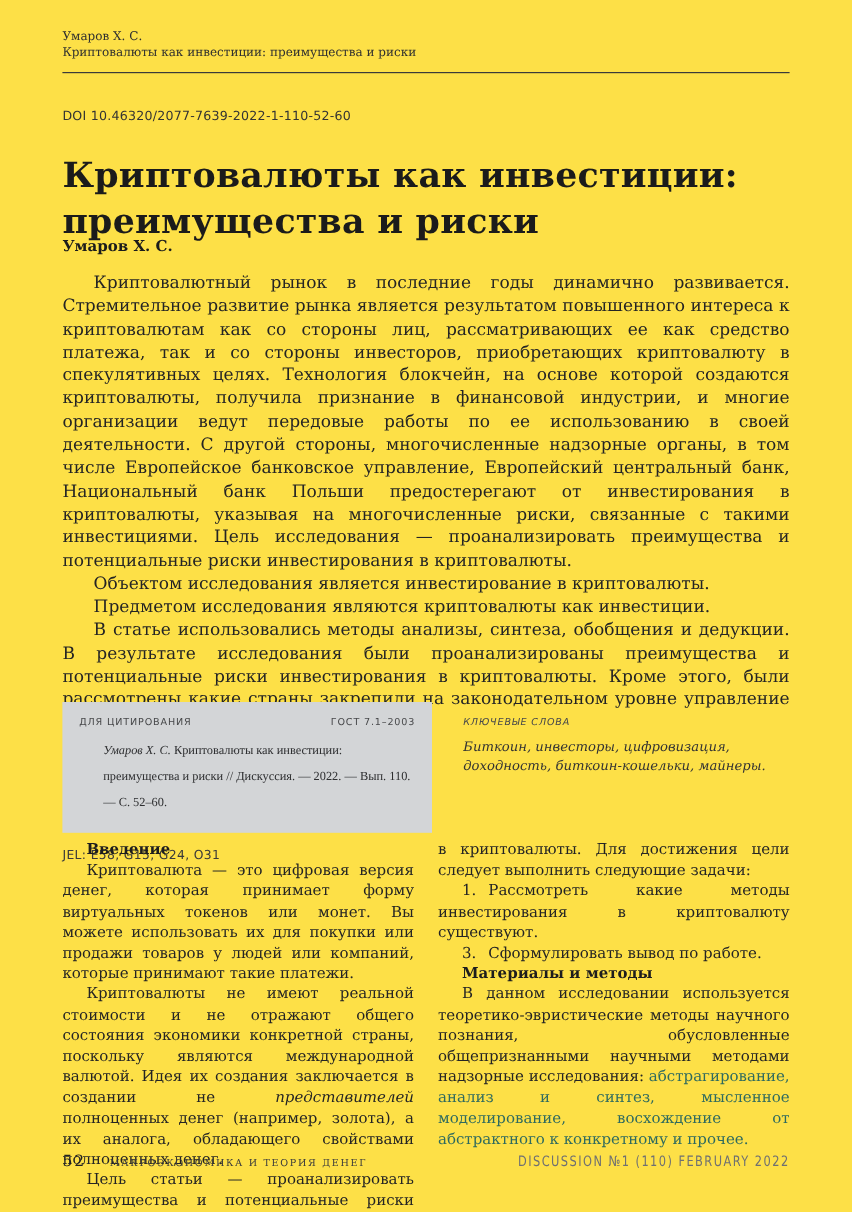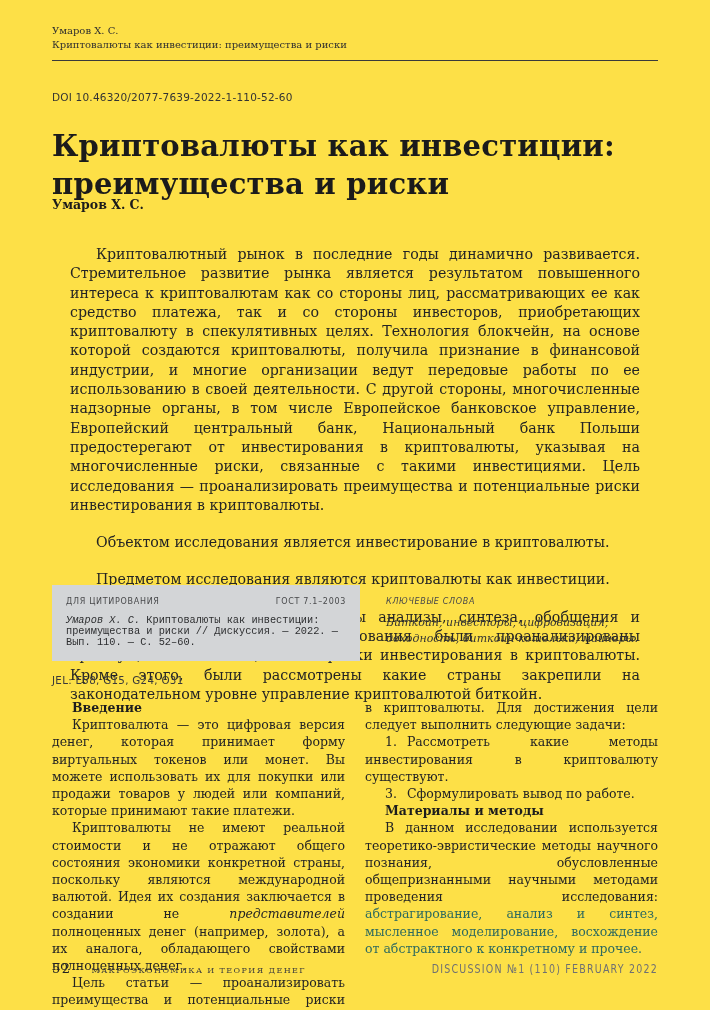--- a/index.html
+++ b/index.html
@@ -54,21 +54,21 @@
 
   
   .abstract {
     position: absolute;
     left: 52px; right: 52px; top: 227px;
     font-size: 14.2px;
     line-height: 19.3px;
     text-align: justify;
     color: #242424;
   }
-  .abstract p { margin: 18px; text-indent: 26px; }
+  .abstract p { margin: 0; text-indent: 26px; }
 
   
   .info-band {
     position: absolute;
     left: 52px; right: 52px; top: 585px;
     display: flex;
     align-items: flex-start;
   }
   .info-left { width: 308px; flex: 0 0 auto; }
   .citation-box {
@@ -79,24 +79,25 @@
   .citation-head {
     display: flex;
     justify-content: space-between;
     font-family: "DejaVu Sans", sans-serif;
     font-size: 8px;
     letter-spacing: 0.7px;
     color: #48494b;
     margin-bottom: 9px;
   }
   .citation-text {
-    font-family: Liberation Mono, monospace;
+    font-family: Liberation Serif, serif;
     font-size: 10.3px;
-    line-height: 11px;
+    line-height: 22px;
     color: #2d2e30;
+    margin-left: 20px;
   }
   .citation-text .it { font-style: italic; }
   .jel-line {
     margin-top: 13px;
     font-family: "DejaVu Sans", sans-serif;
     font-size: 10.3px;
     color: #3a3a3a;
     letter-spacing: 0.3px;
   }
   .info-right { margin-left: 26px; flex: 1 1 auto; padding-top: 12px; }
@@ -216,21 +217,21 @@
       <h3>Введение</h3>
       <p>Криптовалюта — это цифровая версия денег, которая принимает форму виртуальных токенов или монет. Вы можете использовать их для покупки или продажи товаров у людей или компаний, которые принимают такие платежи.</p>
       <p><span>Криптовалюты не имеют реальной стоимости и не отражают общего состояния экономики конкретной страны, поскольку являются международной валютой. Идея их создания заключается в создании не </span><span class="em-it">представителей</span><span> полноценных денег (например, золота), а их аналога, обладающего свойствами полноценных денег.</span></p>
       <p>Цель статьи — проанализировать преимущества и потенциальные риски инвестирования</p>
     </div>
     <div class="col">
       <p class="no-indent">в криптовалюты. Для достижения цели следует выполнить следующие задачи:</p>
       <p><span class="tnum">1.</span><span>Рассмотреть какие методы инвестирования в криптовалюту существуют.</span></p>
       <p><span class="tnum">3.</span><span>Сформулировать вывод по работе.</span></p>
       <h3>Материалы и методы</h3>
-      <p><span>В данном исследовании используется теоретико-эвристические методы научного познания, обусловленные общепризнанными научными методами проведения исследования: </span><span class="highlight">абстрагирование, анализ и синтез, мысленное моделирование, восхождение от абстрактного к конкретному и прочее.</span></p>
+      <p><span>В данном исследовании используется теоретико-эвристические методы научного познания, обусловленные общепризнанными научными методами надзорные исследования: </span><span class="highlight">абстрагирование, анализ и синтез, мысленное моделирование, восхождение от абстрактного к конкретному и прочее.</span></p>
     </div>
   </div>
 
   <div class="page-footer">
     <span class="page-num">52</span>
     <span class="footer-section">МАКРОЭКОНОМИКА И ТЕОРИЯ ДЕНЕГ</span>
     <span class="footer-journal">DISCUSSION №1 (110) FEBRUARY 2022</span>
   </div>
 
 </div>

